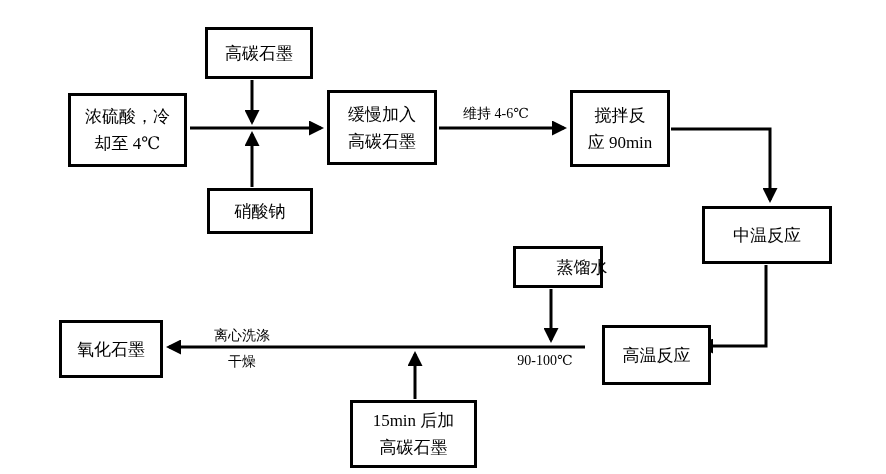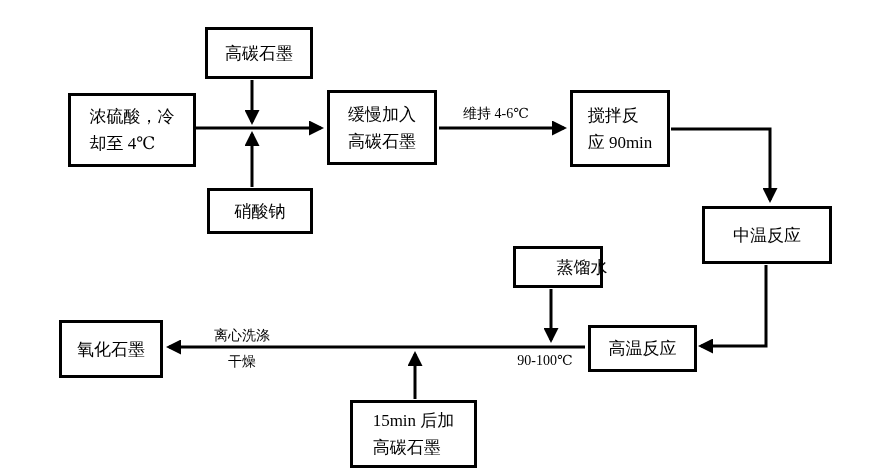--- a/index.html
+++ b/index.html
@@ -18,40 +18,41 @@
     width: 886px; height: 474px;
   }
   .node {
     position: absolute;
     box-sizing: border-box;
     border: 3.5px solid #000000;
     background: #ffffff;
     display: flex;
     align-items: center;
     justify-content: center;
+    text-align: center;
     font-size: 17px;
     line-height: 27px;
     white-space: nowrap;
   }
   .edge-label {
     position: absolute;
     text-align: center;
     font-size: 14px;
     line-height: 26px;
     white-space: nowrap;
   }
   
   #n-graphite     { left: 205px; top: 27px;  width: 108px; height: 52px; }
-  #n-sulfuric     { left: 68px;  top: 93px;  width: 128px; height: 74px; }
+  #n-sulfuric     { left: 68px;  top: 93px;  width: 119px; height: 74px; }
   #n-nitrate      { left: 207px; top: 188px; width: 106px; height: 46px; }
   #n-permanganate { left: 327px; top: 90px;  width: 110px; height: 75px; }
   #n-stir         { left: 570px; top: 90px;  width: 100px; height: 77px; }
   #n-medium       { left: 702px; top: 206px; width: 130px; height: 58px; }
   #n-distilled    { left: 513px; top: 246px; width: 90px;  height: 42px; padding-left: 48px; }
-  #n-high         { left: 588px; top: 325px; width: 109px; height: 47px; }
+  #n-high         { left: 602px; top: 325px; width: 109px; height: 60px; }
   #n-oxide        { left: 59px;  top: 320px; width: 104px; height: 58px; }
   #n-peroxide     { left: 350px; top: 400px; width: 127px; height: 68px; }
   
   #l-maintain   { left: 448px; top: 101px; width: 96px; }
   #l-temp       { left: 500px; top: 348px; width: 90px; }
   #l-centrifuge { left: 196px; top: 323px; width: 92px; }
 </style>
 </head>
 <body>
 

